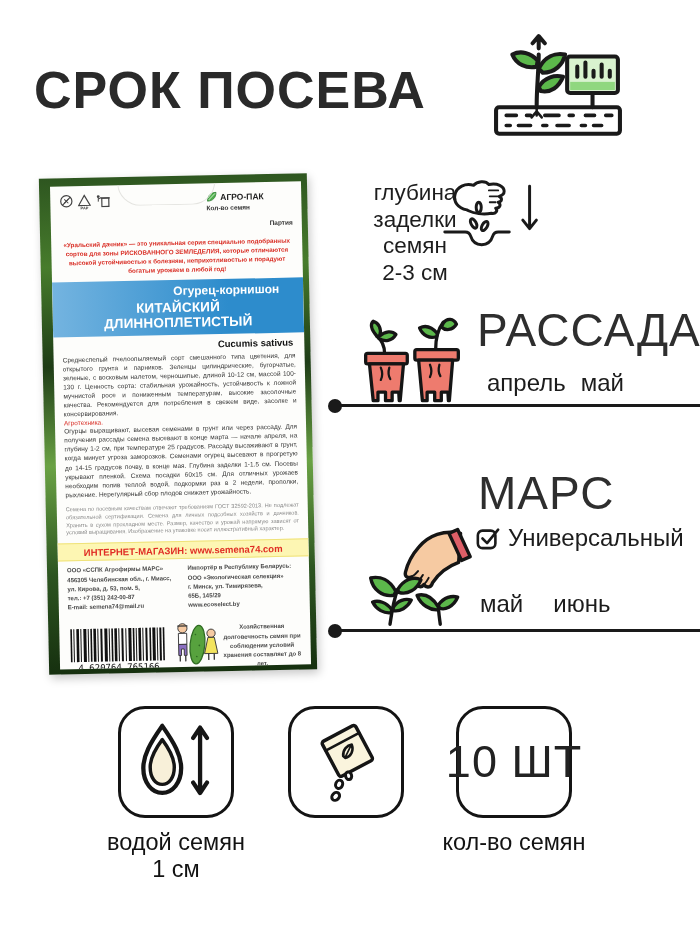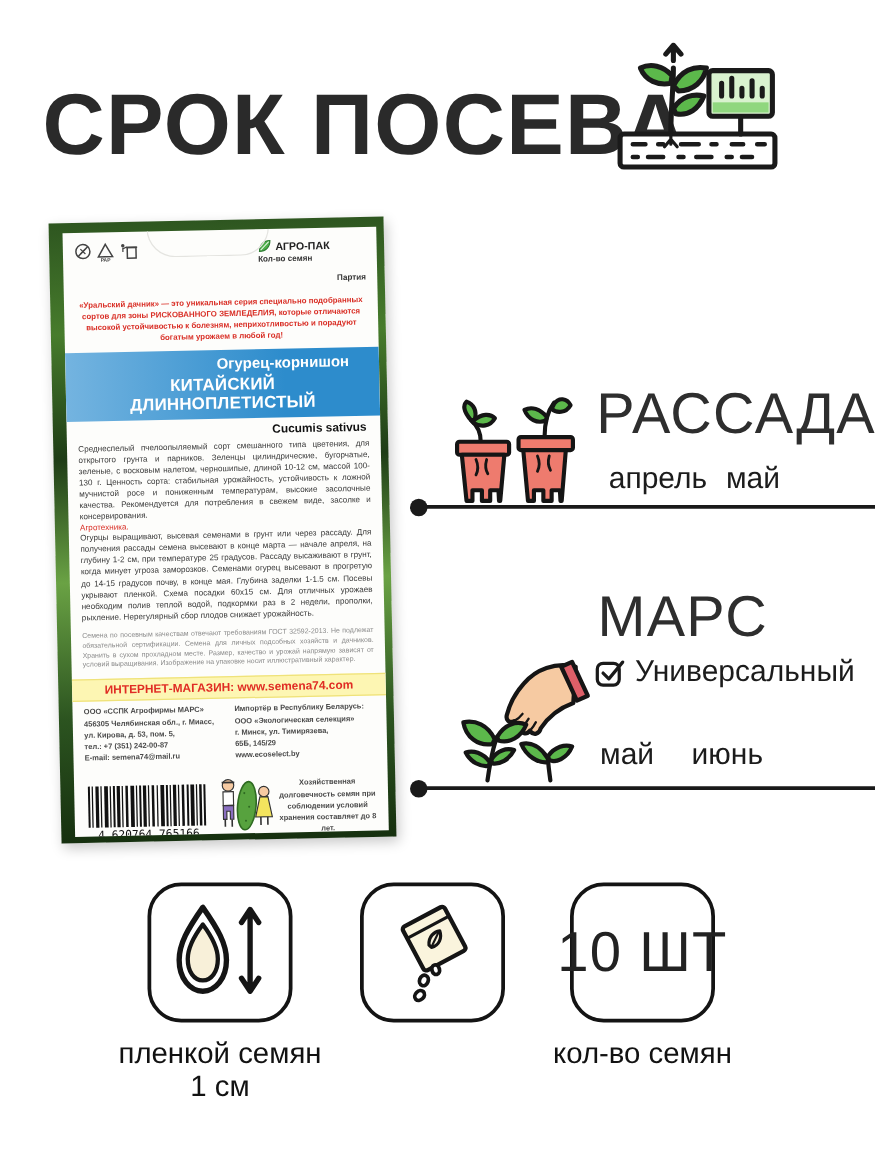--- a/index.html
+++ b/index.html
@@ -1,20 +1,20 @@
 <!DOCTYPE html>
 <html><head>
 <meta charset="utf-8">
 <style>
   html,body{margin:0;padding:0;background:#fff;}
   .page{position:relative;width:700px;height:933px;background:#fff;overflow:hidden;
         font-family:"Liberation Sans",sans-serif;color:#1a1a1a;}
 
   
-  .page-title{position:absolute;left:34px;top:60px;font-size:69px;font-weight:700;
+  .page-title{position:absolute;left:34px;top:60px;font-size:52px;font-weight:700;
               letter-spacing:1px;color:#2a2a2a;white-space:nowrap;}
   .title-icon{position:absolute;left:492px;top:34px;width:132px;height:112px;}
 
   
   .packet-outer{position:absolute;left:44px;top:176px;width:268px;height:496px;
     transform:rotate(-1.2deg);box-shadow:2px 4px 10px rgba(0,0,0,.22);
     background:linear-gradient(180deg,#2e5620,#477c2c 18%,#1e3c16 38%,#6aa244 58%,#2c5420 80%,#16300f);
     padding:8px 6px 5px 11px;box-sizing:border-box;}
   .packet-inner{position:relative;width:100%;height:100%;background:#fdfdfb;
     display:flex;flex-direction:column;padding:8px 9px 0;box-sizing:border-box;overflow:hidden;}
@@ -221,20 +221,39 @@
         <div class="p-longevity">Хозяйственная долговечность семян при соблюдении условий хранения составляет до 8 лет.</div>
       </div>
 
       <div class="p-sign">
         
       </div>
 
     </div>
   </div>
 
+  <div class="depth-section">
+    <div class="depth-text">
+      <div>глубина</div>
+      <div>заделки</div>
+      <div>семян</div>
+      <div>2-3 см</div>
+    </div>
+    <svg class="depth-icon" viewBox="0 0 150 92">
+      <g stroke="#1a1a1a" stroke-width="3.5" fill="none" stroke-linecap="round" stroke-linejoin="round">
+        <path d="M30 40 C19 38 14 30 16 22 C18 13 28 8 38 11 C42 6 52 5 56 10 C66 8 74 12 74 18 C74 21 72 23 68 24 C72 26 72 30 67 31 C71 34 69 38 64 38 C67 41 64 45 59 44 C49 46 38 44 32 41 Z"></path>
+        <path stroke-width="2.2" d="M56 17 h11 M57 24 h9 M57 31 h7"></path>
+        <ellipse cx="44" cy="37" rx="3" ry="6"></ellipse>
+        <ellipse cx="38" cy="56" rx="3" ry="6" transform="rotate(-28 38 56)"></ellipse>
+        <ellipse cx="51" cy="59" rx="3" ry="6" transform="rotate(30 51 59)"></ellipse>
+        <path d="M4 66 h24 q5 0 6.5 5 q3 10 13 10 q10 0 13 -10 q1.5 -5 6.5 -5 h13"></path>
+        <path d="M104 12 V60 M96 52 L104 62 L112 52"></path>
+      </g>
+    </svg>
+  </div>
 
   <div class="timeline-section rassada-section">
     <svg class="pots-icon" viewBox="0 0 110 92">
       <g stroke="#151515" stroke-width="3.5" fill="none" stroke-linecap="round" stroke-linejoin="round">
         <path d="M26 38 C26 30 23 24 18 20"></path>
         <path fill="#5cb84b" d="M18 20 C12 13 10 8 14 4 C20 6 23 12 21 19 Z"></path>
         <path fill="#5cb84b" d="M20 20 C27 14 34 14 38 18 C34 25 26 26 20 22 Z"></path>
         <rect x="6" y="38" width="44" height="11" rx="2" fill="#ee7b6e"></rect>
         <path fill="#ee7b6e" d="M10 49 L14 88 L19 88 L19 79 L27 79 L27 88 L34 88 L34 79 L41 79 L41.5 88 L42.5 88 L46 49 Z"></path>
         <path stroke-width="2.4" d="M22 53 q3 7 0 13 M31 53 q-2 7 1 12"></path>
@@ -309,20 +328,20 @@
         <ellipse cx="42" cy="76" rx="4" ry="5" stroke-width="3.5" fill="#fff" transform="rotate(20 42 76)"></ellipse>
         <ellipse cx="38" cy="90" rx="4" ry="5" stroke-width="3.5" fill="#fff" transform="rotate(45 38 90)"></ellipse>
       </g>
     </svg>
   </div>
   <div class="card card-3">
     <span class="card-value">10 ШТ</span>
   </div>
 
   <div class="caption caption-1">
-    <div>пленкой семян</div>
+    <div>водой семян</div>
     <div>1 см</div>
   </div>
   <div class="caption caption-3">
     <div>кол-во семян</div>
   </div>
 
 </div>
 
 </body></html>

